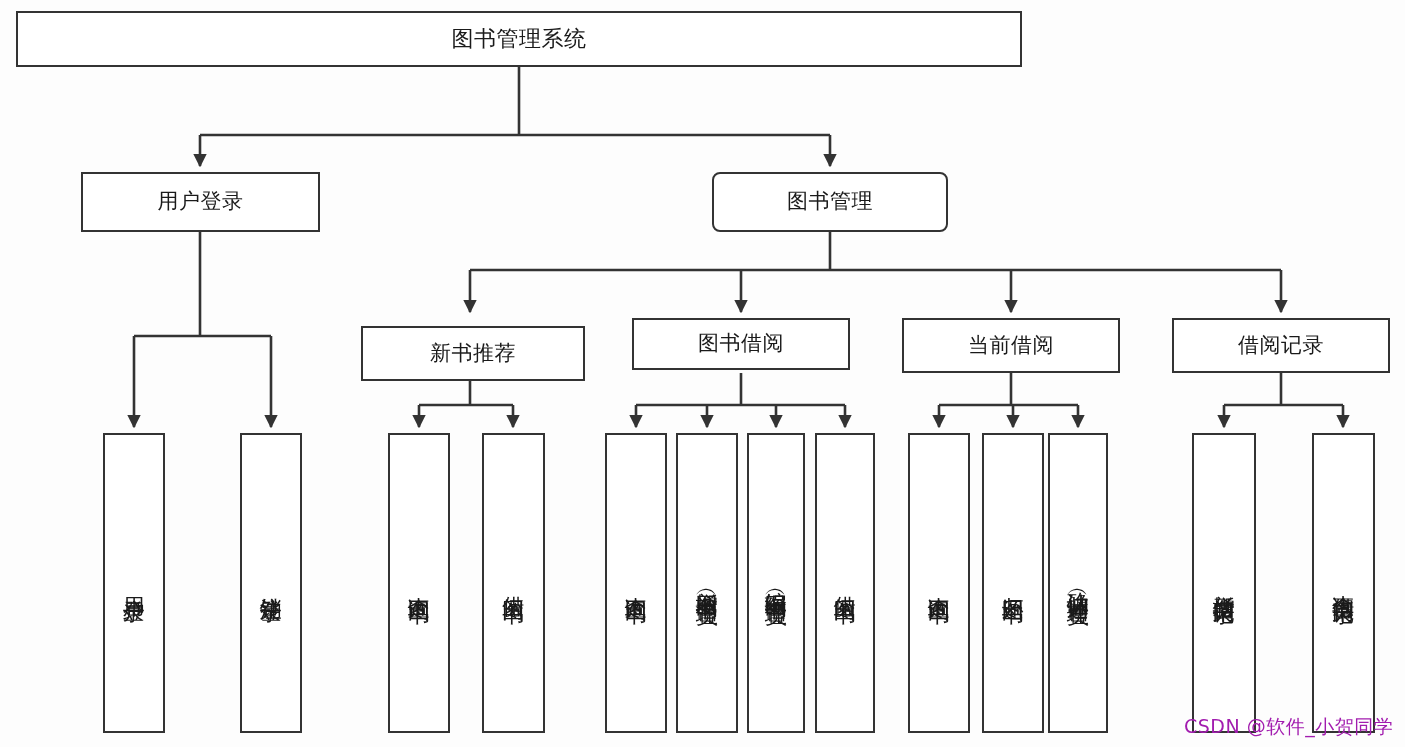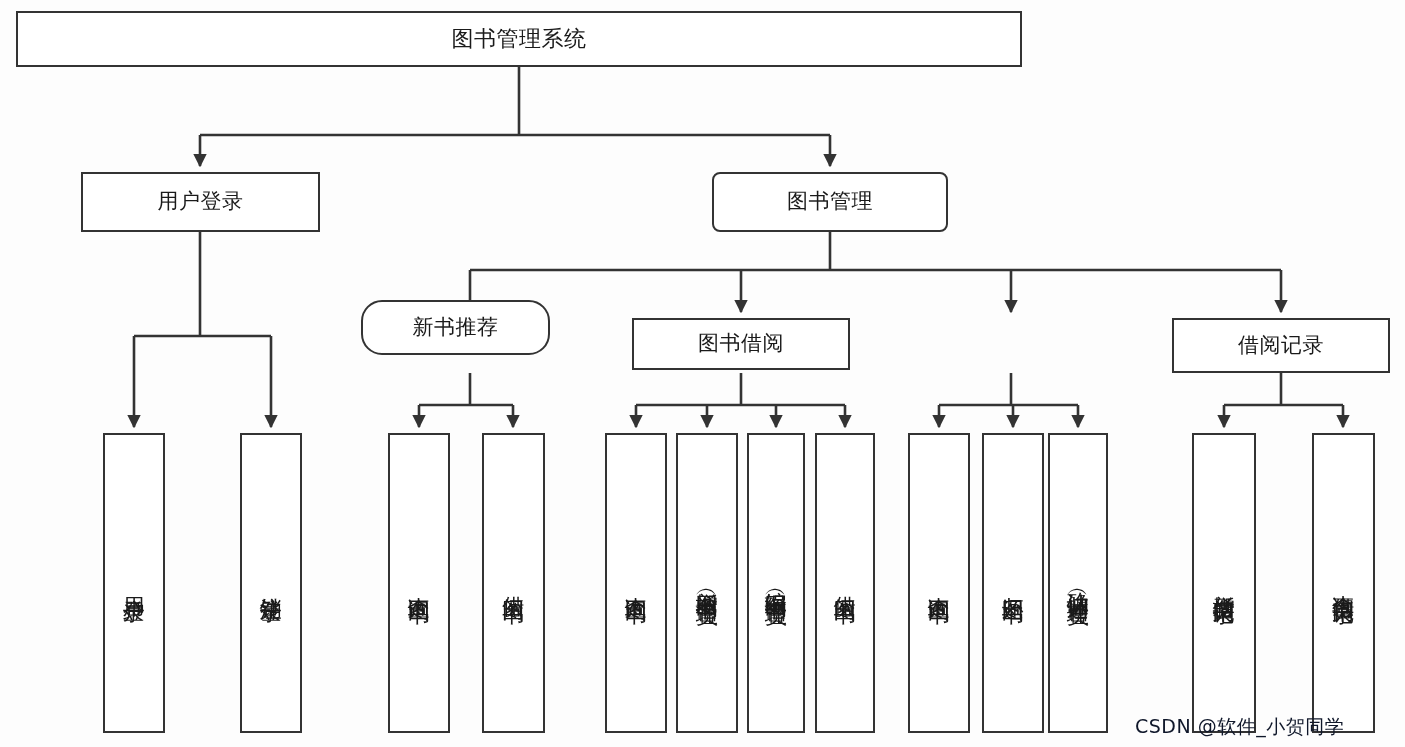--- a/index.html
+++ b/index.html
@@ -115,33 +115,34 @@
       <path d="M 1224 405 L 1224 427" marker-end="url(#arrow)"></path>
       <path d="M 1343 405 L 1343 427" marker-end="url(#arrow)"></path>
     </g>
   </svg>
 
   <div class="node h root" style="left: 16px; top: 11px; width: 1006px; height: 56px; border-color: rgb(51, 51, 51); background: rgb(255, 255, 255);">图书管理系统</div>
 
   <div class="node h" style="left: 81px; top: 172px; width: 239px; height: 60px; border-color: rgb(51, 51, 51); background: rgb(255, 255, 255);">用户登录</div>
   <div class="node h" style="left: 712px; top: 172px; width: 236px; height: 60px; border-color: rgb(51, 51, 51); background: rgb(255, 255, 255); border-radius: 8px;">图书管理</div>
 
-  <div class="node h" style="left: 361px; top: 300px; width: 189px; height: 55px; border-color: rgb(51, 51, 51); background: rgb(255, 255, 255); border-radius: 21px;">新书推荐</div>
+  <div class="node h" style="left: 361px; top: 326px; width: 224px; height: 55px; border-color: rgb(51, 51, 51); background: rgb(255, 255, 255);">新书推荐</div>
   <div class="node h" style="left: 632px; top: 318px; width: 218px; height: 52px; border-color: rgb(51, 51, 51); background: rgb(255, 255, 255);">图书借阅</div>
+  <div class="node h" style="left: 902px; top: 318px; width: 218px; height: 55px; border-color: rgb(51, 51, 51); background: rgb(255, 255, 255);">当前借阅</div>
   <div class="node h" style="left: 1172px; top: 318px; width: 218px; height: 55px; border-color: rgb(51, 51, 51); background: rgb(255, 255, 255);">借阅记录</div>
 
   <div class="node v" style="left: 103px; top: 433px; width: 62px; height: 300px; border-color: rgb(51, 51, 51); background: rgb(255, 255, 255);">用户登录</div>
   <div class="node v" style="left: 240px; top: 433px; width: 62px; height: 300px; border-color: rgb(51, 51, 51); background: rgb(255, 255, 255);">注销登录</div>
   <div class="node v" style="left: 388px; top: 433px; width: 62px; height: 300px; border-color: rgb(51, 51, 51); background: rgb(255, 255, 255);">查询图书</div>
   <div class="node v" style="left: 482px; top: 433px; width: 63px; height: 300px; border-color: rgb(51, 51, 51); background: rgb(255, 255, 255);">借阅图书</div>
   <div class="node v" style="left: 605px; top: 433px; width: 62px; height: 300px; border-color: rgb(51, 51, 51); background: rgb(255, 255, 255);">查询图书</div>
   <div class="node v" style="left: 676px; top: 433px; width: 62px; height: 300px; border-color: rgb(51, 51, 51); background: rgb(255, 255, 255);">新增图书（管理员）</div>
   <div class="node v" style="left: 747px; top: 433px; width: 58px; height: 300px; border-color: rgb(51, 51, 51); background: rgb(255, 255, 255);">编辑图书（管理员）</div>
   <div class="node v" style="left: 815px; top: 433px; width: 60px; height: 300px; border-color: rgb(51, 51, 51); background: rgb(255, 255, 255);">借阅图书</div>
   <div class="node v" style="left: 908px; top: 433px; width: 62px; height: 300px; border-color: rgb(51, 51, 51); background: rgb(255, 255, 255);">查询图书</div>
   <div class="node v" style="left: 982px; top: 433px; width: 62px; height: 300px; border-color: rgb(51, 51, 51); background: rgb(255, 255, 255);">归还图书</div>
   <div class="node v" style="left: 1048px; top: 433px; width: 60px; height: 300px; border-color: rgb(51, 51, 51); background: rgb(255, 255, 255);">确认归还（管理员）</div>
   <div class="node v" style="left: 1192px; top: 433px; width: 64px; height: 300px; border-color: rgb(51, 51, 51); background: rgb(255, 255, 255);">新增借阅记录</div>
   <div class="node v" style="left: 1312px; top: 433px; width: 63px; height: 300px; border-color: rgb(51, 51, 51); background: rgb(255, 255, 255);">查询借阅记录</div>
 
-  <div class="watermark" style="left: 1135px; top: 714px; color: #0f172a;">CSDN @软件_小贺同学</div>
+  <div class="watermark" style="left: 1184px; top: 714px; color: #a21caf;">CSDN @软件_小贺同学</div>
 
 </div>
 
 </body></html>

